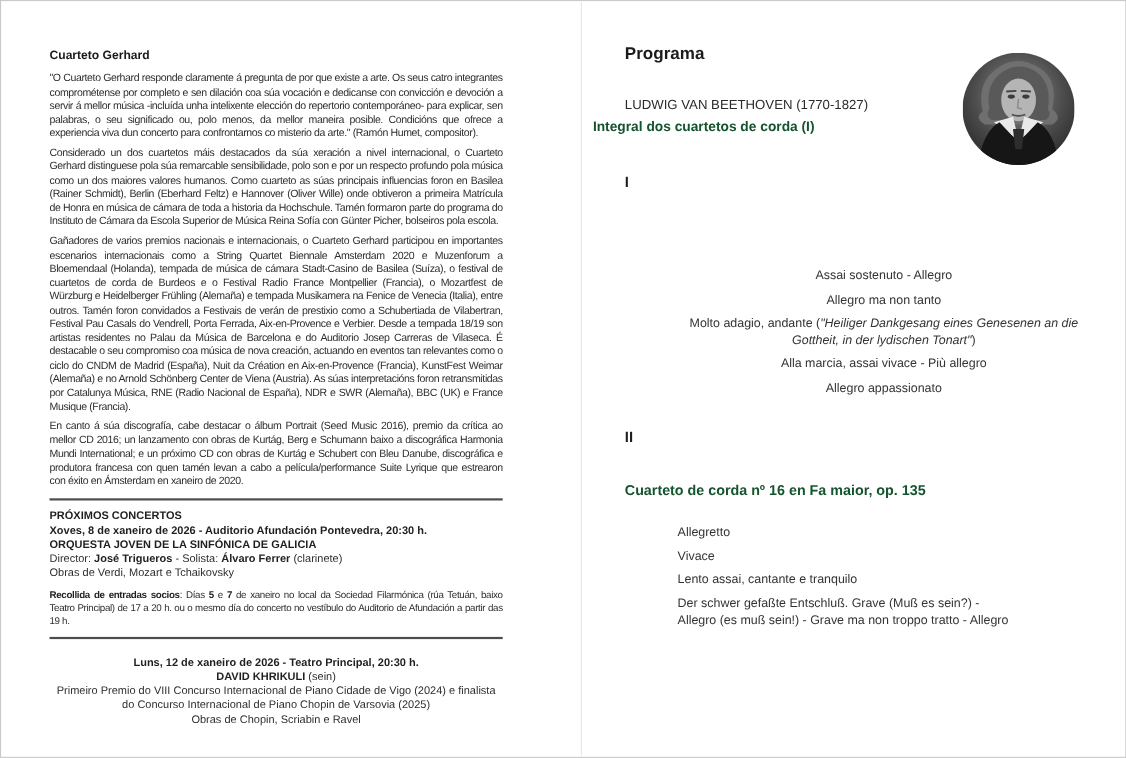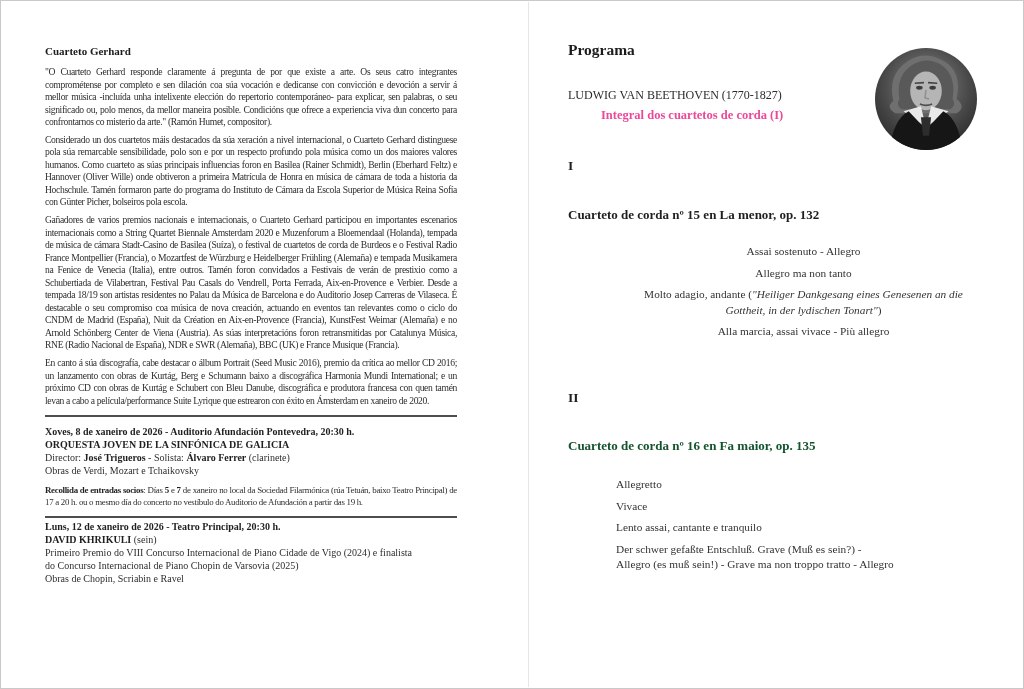--- a/index.html
+++ b/index.html
@@ -3,21 +3,21 @@
 <meta charset="utf-8">
 <style>
   html, body { margin: 0; padding: 0; background: #ffffff; }
   .canvas {
     position: relative;
     width: 1024px;
     height: 689px;
     background: #ffffff;
     border: 1px solid #c9c9c9;
     box-sizing: border-box;
-    font-family: Liberation Serif, serif;
+    font-family: Liberation Sans, sans-serif;
     color: #2e2e2e;
     overflow: hidden;
   }
   .page-divider {
     position: absolute;
     left: 527px; top: 1px; bottom: 1px; width: 1px;
     background: #e6e6e6;
   }
 
   
@@ -37,34 +37,34 @@
     height: 2px; background: #4d4d4d; margin-top: 8px;
   }
   .concerts {
     margin-top: 8px; font-size: 10px; line-height: 13px; color: #2e2e2e;
   }
   .bold { font-weight: bold; color: #1f1f1f; }
   .note {
     font-size: 8.9px; letter-spacing: -0.3px; line-height: 11.6px;
     text-align: justify; margin-top: 8px;
   }
-  .concert2 { margin-top: 2px; }
+  .concert2 { margin-top: 15px; text-align: center; }
 
   
   .r-heading {
     position: absolute; left: 567px; top: 40px;
     font-size: 15.5px; font-weight: bold; color: #1b1b1b;
   }
   .r-composer {
     position: absolute; left: 567px; top: 87px;
     font-size: 12px; color: #2b2b2b;
   }
   .r-series {
-    position: absolute; left: 600px; top: 107px;
-    font-size: 12.5px; font-weight: bold; color: #ec4899;
+    position: absolute; left: 538px; top: 107px;
+    font-size: 12.5px; font-weight: bold; color: #14532d;
   }
   .r-numeral-1 { position: absolute; left: 567px; top: 157px; font-size: 13.5px; font-weight: bold; color: #1f1f1f; }
   .r-work-1    { position: absolute; left: 567px; top: 206px; font-size: 13px;  font-weight: bold; color: #1f1f1f; }
   .r-movs-1    { position: absolute; left: 615px; top: 243px; width: 375px; font-size: 11.3px; line-height: 15.2px; color: #333333; text-align: center; }
   .r-numeral-2 { position: absolute; left: 567px; top: 389px; font-size: 13.5px; font-weight: bold; color: #1f1f1f; }
   .r-work-2    { position: absolute; left: 567px; top: 437px; font-size: 13px;  font-weight: bold; color: #14532d; }
   .r-movs-2    { position: absolute; left: 615px; top: 476px; width: 375px; font-size: 11.3px; line-height: 15.2px; color: #333333; }
   .movement { margin-bottom: 6.5px; }
   .ital { font-style: italic; }
 
@@ -83,20 +83,21 @@
     <div class="left-title">Cuarteto Gerhard</div>
 
     <p class="para">"O Cuarteto Gerhard responde claramente á pregunta de por que existe a arte. Os seus catro integrantes comprométense por completo e sen dilación coa súa vocación e dedicanse con convicción e devoción a servir á mellor música -incluída unha intelixente elección do repertorio contemporáneo- para explicar, sen palabras, o seu significado ou, polo menos, da mellor maneira posible. Condicións que ofrece a experiencia viva dun concerto para confrontarnos co misterio da arte." (Ramón Humet, compositor).</p>
     <p class="para">Considerado un dos cuartetos máis destacados da súa xeración a nivel internacional, o Cuarteto Gerhard distinguese pola súa remarcable sensibilidade, polo son e por un respecto profundo pola música como un dos maiores valores humanos. Como cuarteto as súas principais influencias foron en Basilea (Rainer Schmidt), Berlin (Eberhard Feltz) e Hannover (Oliver Wille) onde obtiveron a primeira Matrícula de Honra en música de cámara de toda a historia da Hochschule. Tamén formaron parte do programa do Instituto de Cámara da Escola Superior de Música Reina Sofía con Günter Picher, bolseiros pola escola.</p>
     <p class="para">Gañadores de varios premios nacionais e internacionais, o Cuarteto Gerhard participou en importantes escenarios internacionais como a String Quartet Biennale Amsterdam 2020 e Muzenforum a Bloemendaal (Holanda), tempada de música de cámara Stadt-Casino de Basilea (Suíza), o festival de cuartetos de corda de Burdeos e o Festival Radio France Montpellier (Francia), o Mozartfest de Würzburg e Heidelberger Frühling (Alemaña) e tempada Musikamera na Fenice de Venecia (Italia), entre outros. Tamén foron convidados a Festivais de verán de prestixio como a Schubertiada de Vilabertran, Festival Pau Casals do Vendrell, Porta Ferrada, Aix-en-Provence e Verbier. Desde a tempada 18/19 son artistas residentes no Palau da Música de Barcelona e do Auditorio Josep Carreras de Vilaseca. É destacable o seu compromiso coa música de nova creación, actuando en eventos tan relevantes como o ciclo do CNDM de Madrid (España), Nuit da Création en Aix-en-Provence (Francia), KunstFest Weimar (Alemaña) e no Arnold Schönberg Center de Viena (Austria). As súas interpretacións foron retransmitidas por Catalunya Música, RNE (Radio Nacional de España), NDR e SWR (Alemaña), BBC (UK) e France Musique (Francia).</p>
     <p class="para">En canto á súa discografía, cabe destacar o álbum Portrait (Seed Music 2016), premio da crítica ao mellor CD 2016; un lanzamento con obras de Kurtág, Berg e Schumann baixo a discográfica Harmonia Mundi International; e un próximo CD con obras de Kurtág e Schubert con Bleu Danube, discográfica e produtora francesa con quen tamén levan a cabo a película/performance Suite Lyrique que estrearon con éxito en Ámsterdam en xaneiro de 2020.</p>
 
     <div class="rule"></div>
 
     <div class="concerts">
+      <div class="bold">PRÓXIMOS CONCERTOS</div>
       <div class="bold">Xoves, 8 de xaneiro de 2026 - Auditorio Afundación Pontevedra, 20:30 h.</div>
       <div class="bold">ORQUESTA JOVEN DE LA SINFÓNICA DE GALICIA</div>
       <div><span>Director: </span><span class="bold">José Trigueros</span><span> - Solista: </span><span class="bold">Álvaro Ferrer</span><span> (clarinete)</span></div>
       <div>Obras de Verdi, Mozart e Tchaikovsky</div>
 
       <div class="note"><span class="bold">Recollida de entradas socios</span><span>: Días </span><span class="bold">5</span><span> e </span><span class="bold">7</span><span> de xaneiro no local da Sociedad Filarmónica (rúa Tetuán, baixo Teatro Principal) de 17 a 20 h. ou o mesmo día do concerto no vestíbulo do Auditorio de Afundación a partir das 19 h.</span></div>
 
       <div class="rule"></div>
 
       <div class="concert2">
@@ -138,27 +139,27 @@
         <path d="M44,55 Q50,57.5 56,55" stroke="#4e4e4e" stroke-width="1.6" fill="none"></path>
         <path d="M28,62 L45,57 L50,78 Z" fill="#e9e9e9"></path>
         <path d="M72,62 L55,57 L50,78 Z" fell="#e9e9e9" fill="#e9e9e9"></path>
         <path d="M14,100 Q18,70 33,62 L50,80 L67,62 Q82,70 86,100 Z" fill="#161616"></path>
         <path d="M45,68 L55,68 L53,86 L47,86 Z" fill="#2d2d2d"></path>
       </g>
     </svg>
   </div>
 
   <div class="r-numeral-1">I</div>
-  <div class="r-work-1">Cuarteto de corda nº 15 en La menor, op. 132</div>
 
   <div class="r-movs-1">
     <div class="movement">Assai sostenuto - Allegro</div>
     <div class="movement">Allegro ma non tanto</div>
     <div class="movement"><span>Molto adagio, andante (</span><span class="ital">"Heiliger Dankgesang eines Genesenen an die</span><br><span class="ital">Gottheit, in der lydischen Tonart"</span><span>)</span></div>
     <div class="movement">Alla marcia, assai vivace - Più allegro</div>
+    <div class="movement">Allegro appassionato</div>
   </div>
 
   <div class="r-numeral-2">II</div>
   <div class="r-work-2">Cuarteto de corda nº 16 en Fa maior, op. 135</div>
 
   <div class="r-movs-2">
     <div class="movement">Allegretto</div>
     <div class="movement">Vivace</div>
     <div class="movement">Lento assai, cantante e tranquilo</div>
     <div class="movement"><span>Der schwer gefaßte Entschluß. Grave (Muß es sein?) -</span><br><span>Allegro (es muß sein!) - Grave ma non troppo tratto - Allegro</span></div>

